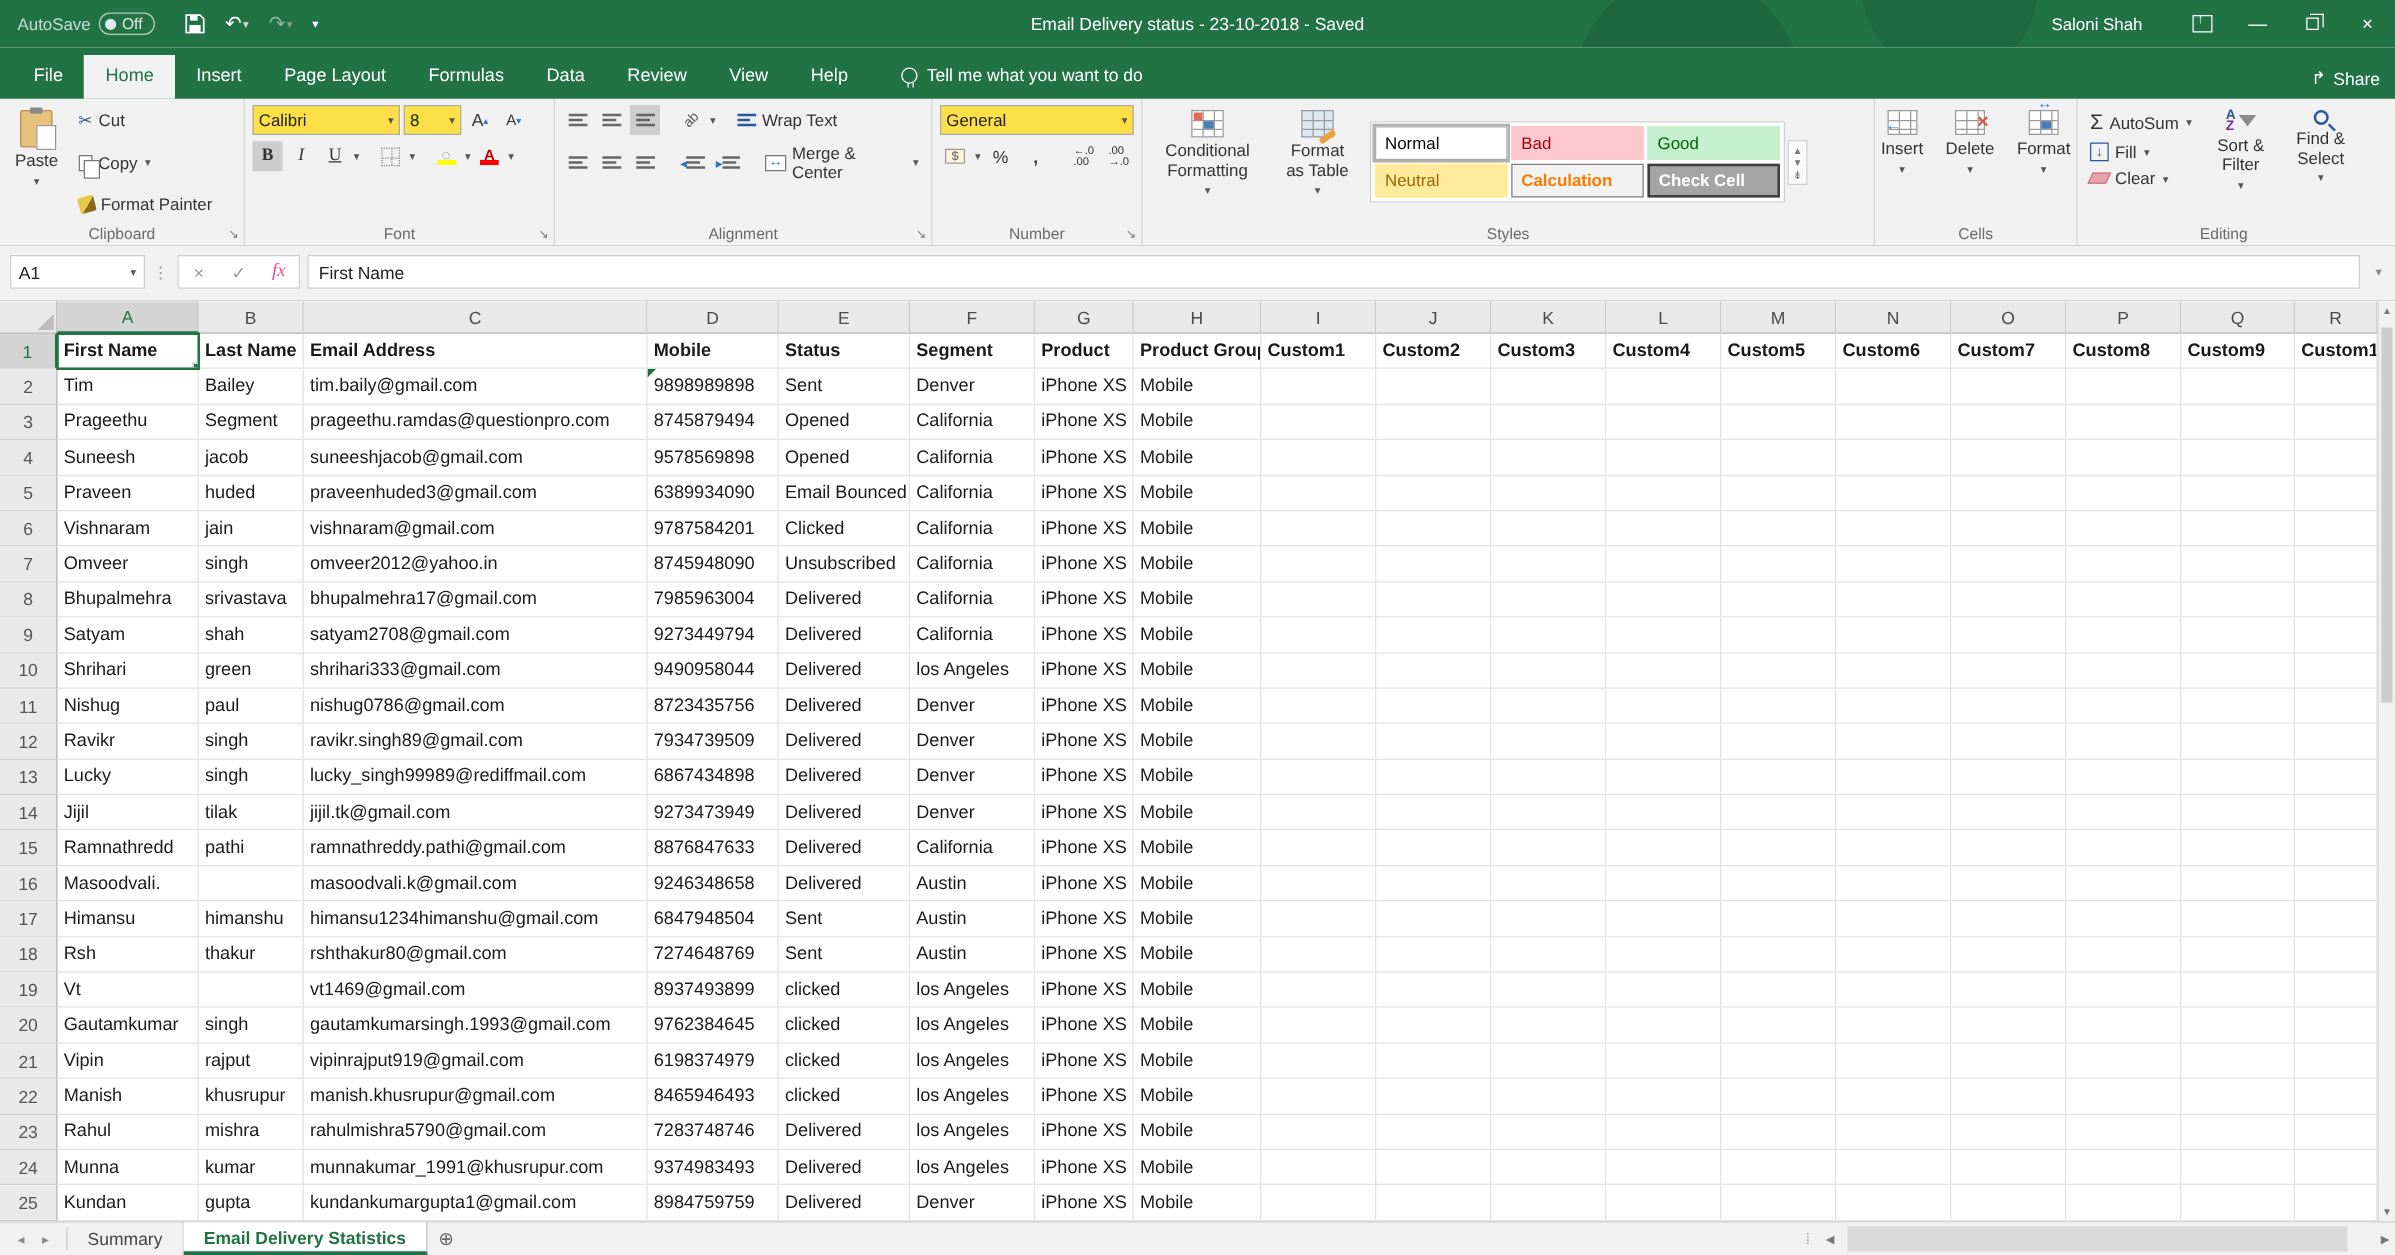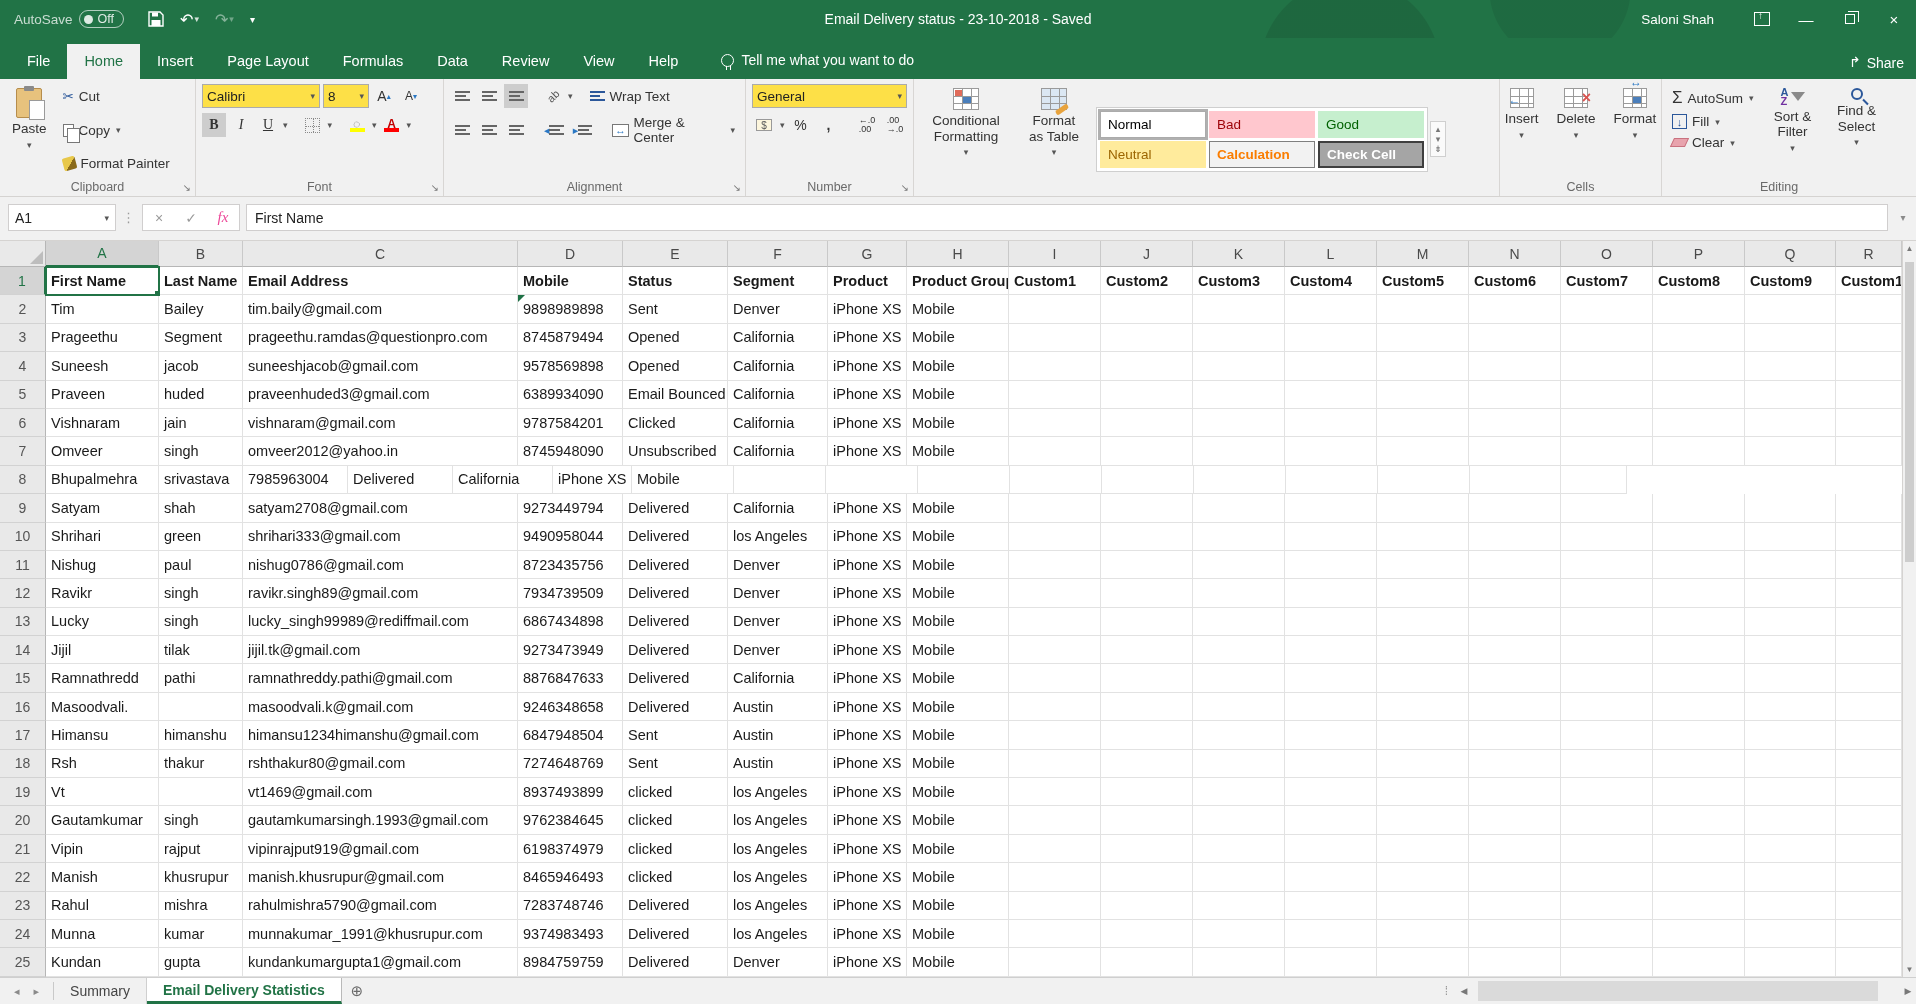--- a/index.html
+++ b/index.html
@@ -398,20 +398,23 @@
             <div class="gcell" style="background: rgb(242, 242, 242); color: rgb(250, 125, 0); border: 1px solid rgb(127, 127, 127); font-weight: bold;">Calculation</div>
             <div class="gcell" style="background: rgb(165, 165, 165); color: rgb(255, 255, 255); border: 2px solid rgb(63, 63, 63); font-weight: bold;">Check Cell</div>
           </div>
         <div class="gscroll">
           <span>▴</span>
           <span>▾</span>
           <span>⇟</span>
         </div>
       </div>
     </div>
+    <div class="rg-label">
+        <span>Styles</span>
+      </div>
   </div>
 
   <div class="rgroup" style="width:162px;">
     <div class="rg-body" style="justify-content:center;">
       <div class="bigbtn">
         <span class="tblicon ins-arrow" style="width:24px;height:20px;"></span>
         <span class="cap">Insert</span>
         <span class="dd">▾</span>
       </div>
       <div class="bigbtn">
@@ -654,20 +657,21 @@
         <div class="cell" style="width: 92px;"></div>
         <div class="cell" style="width: 92px;"></div>
         <div class="cell" style="width: 92px;"></div>
         <div class="cell" style="width: 91px;"></div>
         <div class="cell" style="width: 66px;"></div>
       </div>
       <div class="grow">
         <div class="rownum">8</div>
         <div class="cell" style="width: 113px;">Bhupalmehra</div>
         <div class="cell" style="width: 84px;">srivastava</div>
+        <div class="cell" style="width: 275px;">bhupalmehra17@gmail.com</div>
         <div class="cell" style="width: 105px;">7985963004</div>
         <div class="cell" style="width: 105px;">Delivered</div>
         <div class="cell" style="width: 100px;">California</div>
         <div class="cell" style="width: 79px;">iPhone XS</div>
         <div class="cell" style="width: 102px;">Mobile</div>
         <div class="cell" style="width: 92px;"></div>
         <div class="cell" style="width: 92px;"></div>
         <div class="cell" style="width: 92px;"></div>
         <div class="cell" style="width: 92px;"></div>
         <div class="cell" style="width: 92px;"></div>

